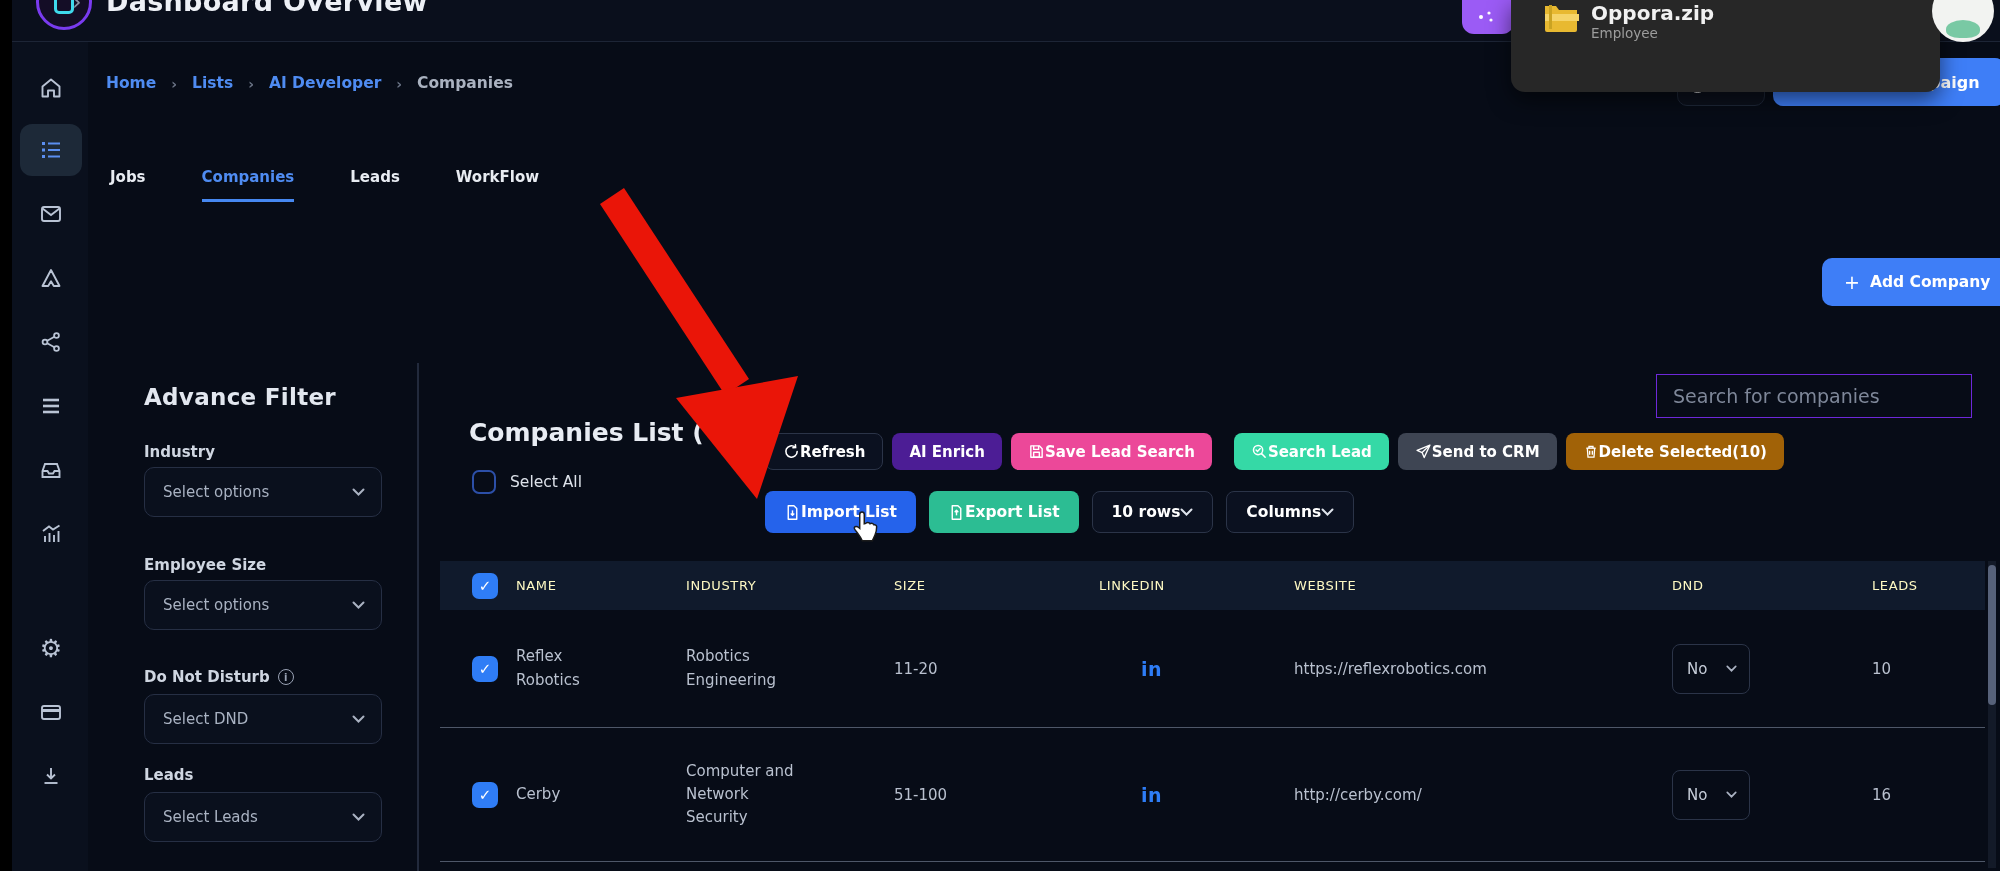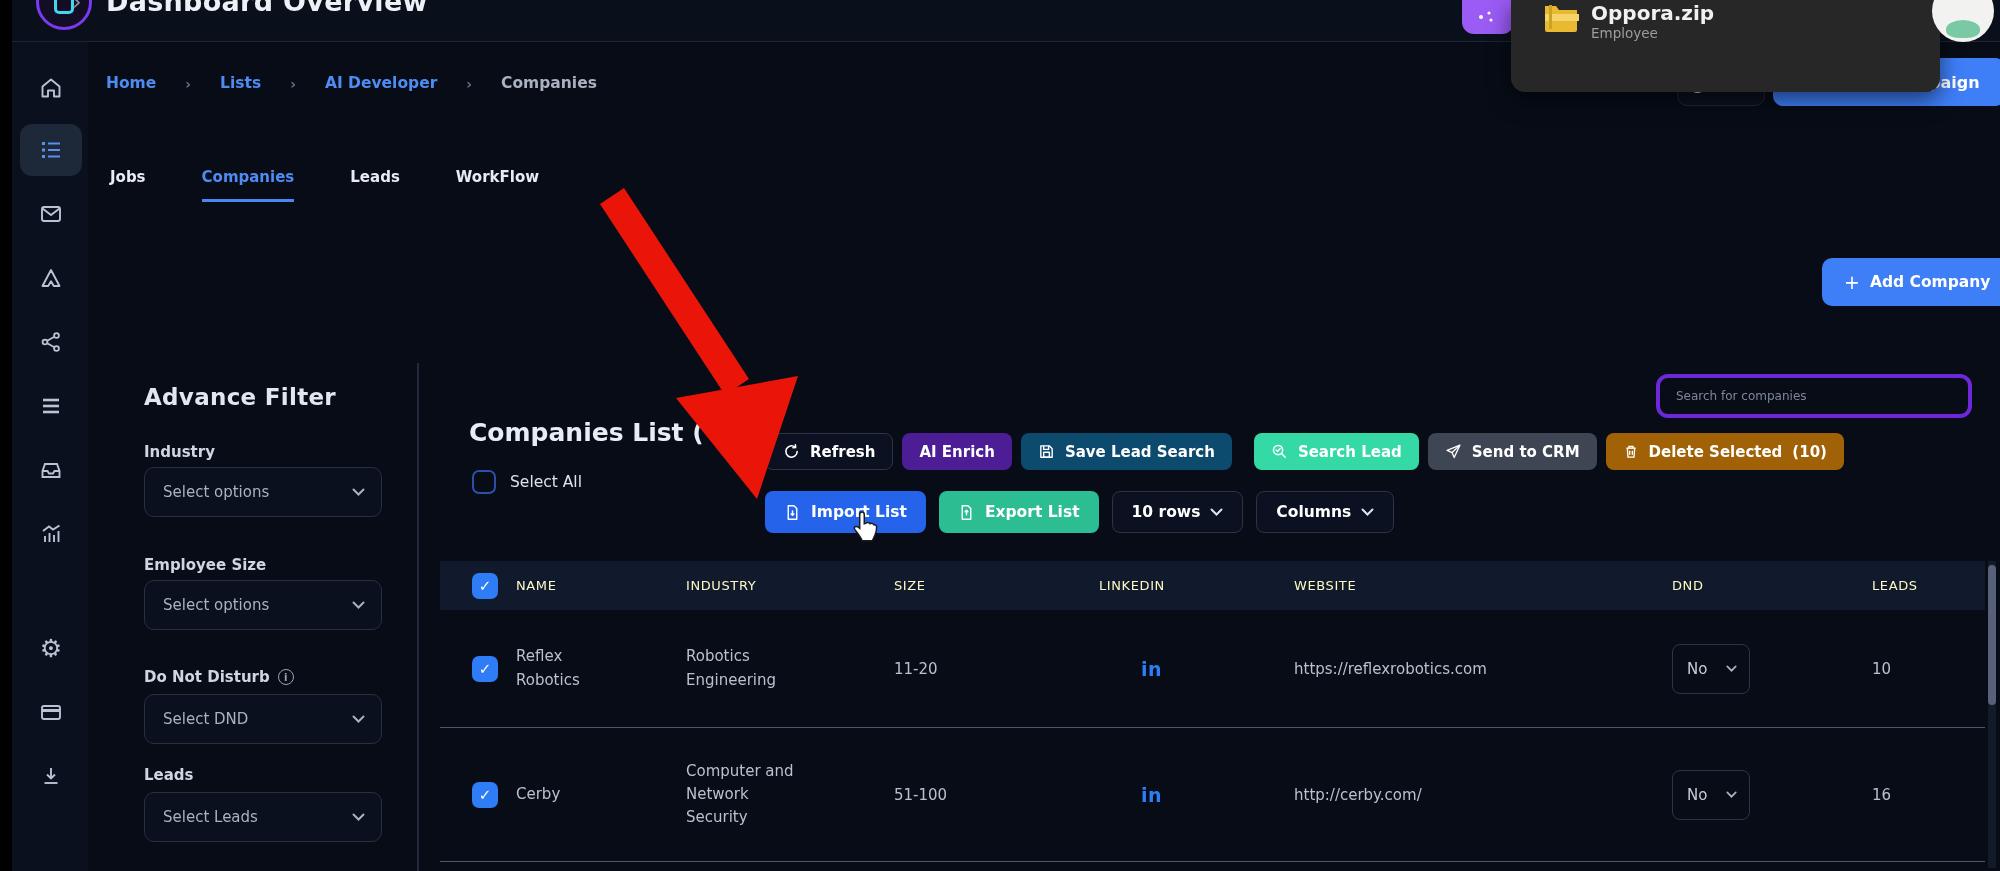--- a/index.html
+++ b/index.html
@@ -22,21 +22,21 @@
   #dl-popup .fstatus{position:absolute;left:80px;top:25px;font-size:13.5px;color:#9d9d9d}
   .zipfolder{position:absolute;left:32px;top:2px;width:36px;height:30px}
 
   
   #sidebar{left:12px;top:42px;width:76px;height:829px;background:#0a101d;z-index:4}
   .side-item{position:absolute;left:8px;width:62px;height:52px;display:flex;align-items:center;justify-content:center;border-radius:12px;color:#b9c3d4}
   .side-item.active{background:#1d2938;color:#5b8ef0}
   .side-item svg{stroke:currentColor}
 
   
-  #breadcrumb{left:106px;top:74px;display:flex;align-items:flex-end;gap:29px;font-size:15.5px;font-weight:bold;z-index:6}
+  #breadcrumb{left:106px;top:74px;display:flex;align-items:flex-end;gap:15px;font-size:15.5px;font-weight:bold;z-index:6}
   #breadcrumb .lnk{color:#4f8cf2}
   #breadcrumb .cur{color:#aab2c0}
   #breadcrumb .sep{color:#6b7486;font-size:14px}
   #help-btn{left:1677px;top:62px;width:88px;height:44px;background:#0c111d;border:1px solid #1f2839;border-radius:10px;display:flex;align-items:center;justify-content:center;gap:8px;font-size:15px;font-weight:bold;color:#fff;z-index:6}
   .qcircle{width:17px;height:17px;border:1.7px solid #fff;border-radius:50%;display:flex;align-items:center;justify-content:center;font-size:10px;font-weight:bold}
   #create-campaign{left:1773px;top:58px;width:232px;height:48px;background:#3e7ef7;border-radius:10px;display:flex;align-items:center;justify-content:center;gap:10px;font-size:16px;font-weight:bold;color:#fff;z-index:6}
   .plus{font-size:19px;font-weight:normal;line-height:1}
   #tabs{left:110px;top:168px;display:flex;gap:56px;z-index:6}
   .tab{font-size:15px;font-weight:bold;color:#e8ecf2;padding-bottom:13px}
   .tab.active{color:#4f8cf2;border-bottom:3px solid #4688f1}
@@ -49,32 +49,32 @@
   .fp-label{font-size:15px;font-weight:bold;color:#cfd6e1;display:flex;align-items:center;gap:8px}
   .fp-select{height:50px;border:1.5px solid #262f44;border-radius:10px;background:#0a101d;display:flex;align-items:center;justify-content:space-between;padding:0 16px 0 18px;font-size:15px;color:#a9b2c2}
   .icircle{width:16px;height:16px;border:1.5px solid #9aa3b5;border-radius:50%;display:flex;align-items:center;justify-content:center;font-size:10px;color:#9aa3b5;font-style:normal}
 
   
   #list-title{left:469px;top:418px;font-size:25px;font-weight:bold;color:#e8ecf3;z-index:6}
   #select-all{left:472px;top:470px;display:flex;align-items:center;gap:14px;z-index:6}
   #select-all .cb-empty{width:24px;height:24px;border:2px solid #2c4fa8;border-radius:7px;background:transparent}
   #select-all .lab{font-size:15.5px;font-weight:normal;color:#dde2ea}
   #search-box{left:1656px;top:374px;width:316px;height:44px;z-index:6}
-  #search-box input{width:100%;height:100%;background:transparent;border:4px solid #6d28d9;border-radius:12px;padding:0 16px;font-size:12px;color:#cfd6e1;outline:none}
+  #search-box input{width:100%;height:100%;background:transparent;border:1px solid #6d28d9;border-radius:0;padding:0 16px;font-size:19px;color:#cfd6e1;outline:none}
   #search-box input::placeholder{color:#7e8799}
 
   #toolbar1{left:765px;top:433px;display:flex;gap:9px;z-index:6}
   #toolbar2{left:765px;top:491px;display:flex;gap:13px;z-index:6}
-  .btn{display:inline-flex;align-items:center;justify-content:space-between;gap:10px;border-radius:8px;font-weight:bold;color:#fff;white-space:nowrap}
+  .btn{display:inline-flex;align-items:center;justify-content:space-between;border-radius:8px;font-weight:bold;color:#fff;white-space:nowrap}
   #toolbar1 .btn{height:37px;font-size:15px;padding:0 17px}
   #toolbar2 .btn{height:42px;font-size:15.5px;padding:0 19px}
   .btn-dark{background:#0b1120;border:1.5px solid #2b3448}
   .btn-gray{background:#4c1d95}
   .btn-gray2{background:#3e4553}
-  .btn-green{background:#0c4a6e}
+  .btn-green{background:#ec4899}
   .btn-mint{background:#35d9a6}
   .btn-export{background:#2cbd93}
   .btn-red{background:#a16207}
   .btn-blue{background:#2563eb}
   .btn svg{flex:none}
 
   
   .tgrid{display:grid;grid-template-columns:44px 170px 208px 205px 195px 378px 200px 1fr;align-items:center;padding-left:32px}
   #thead{left:440px;top:561px;width:1545px;height:49px;background:#101a2c;z-index:6}
   #thead .th{font-size:13px;font-weight:normal;color:#fef9c3;letter-spacing:.6px}

